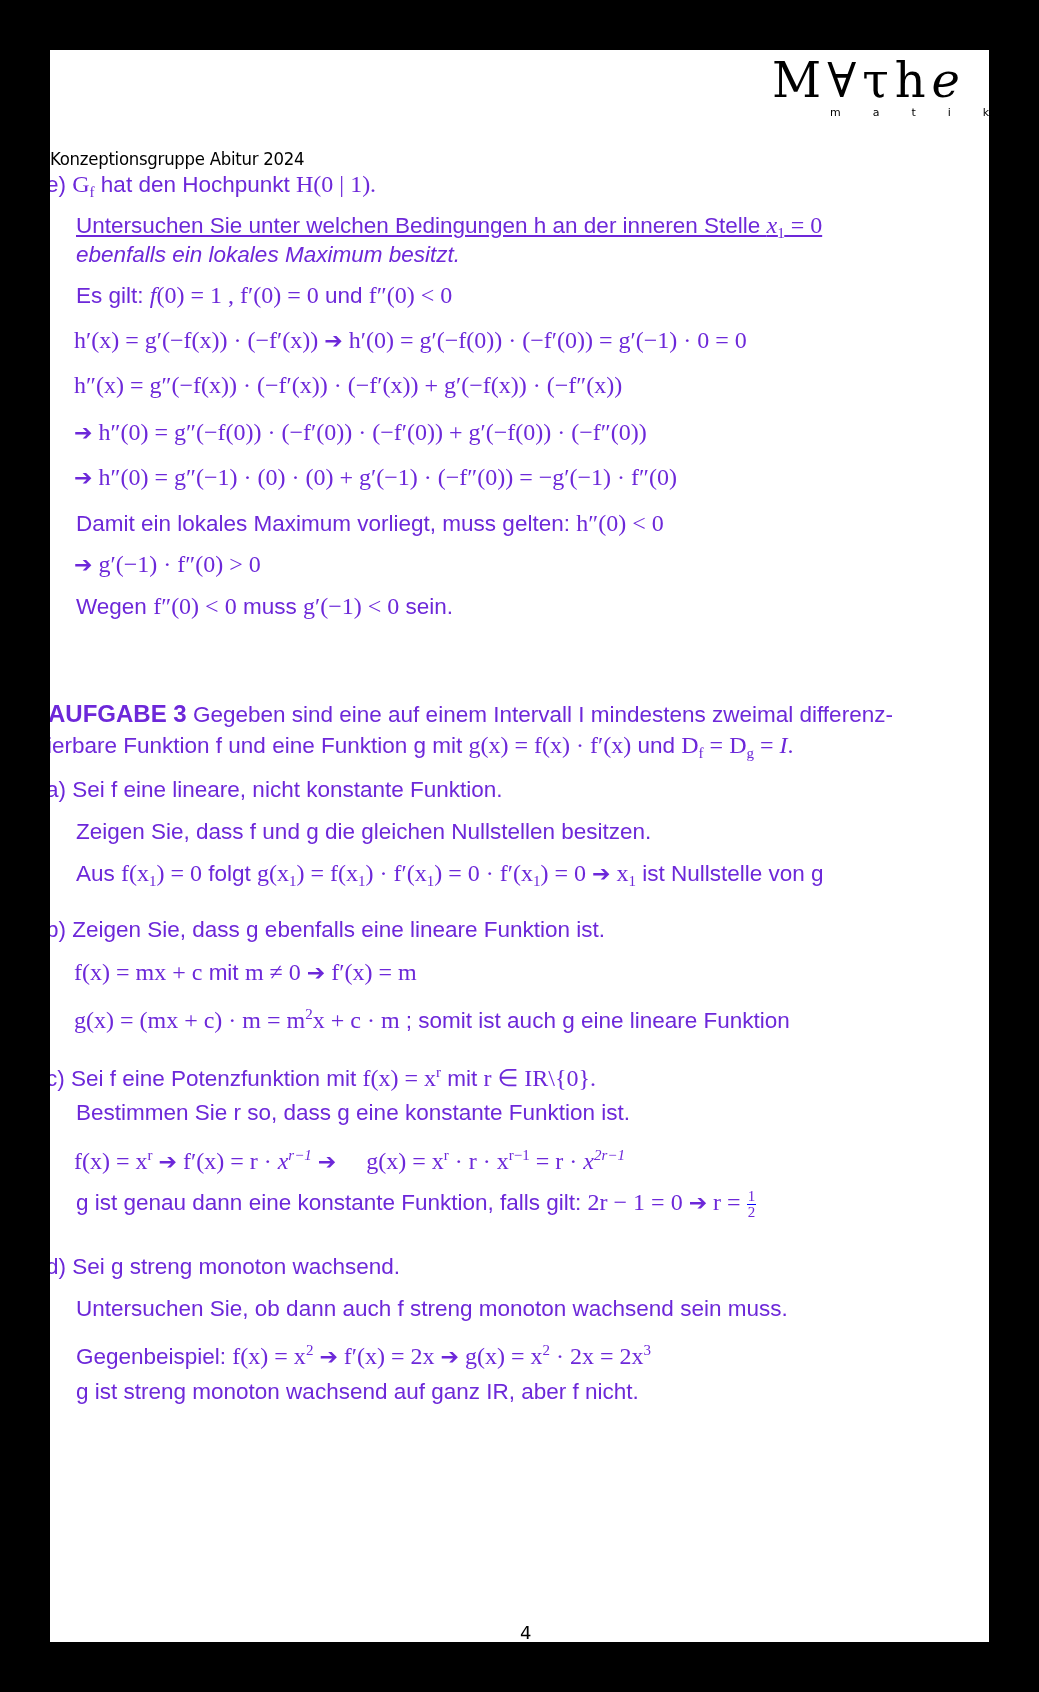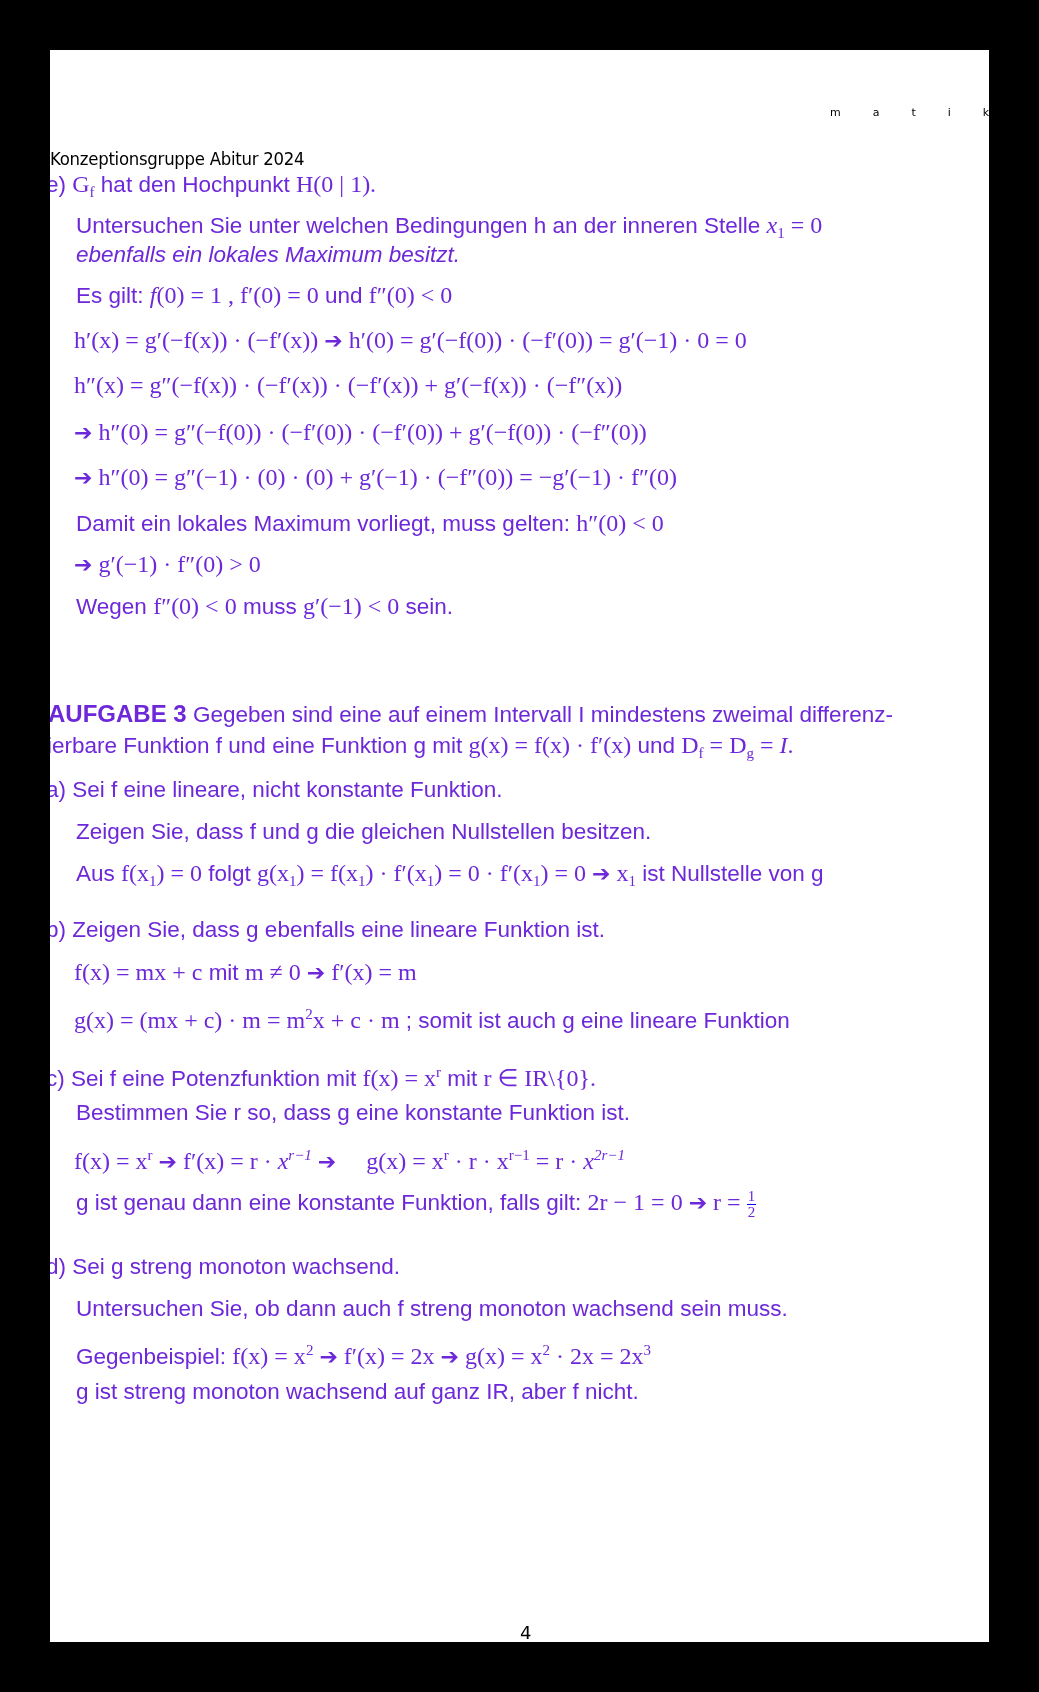--- a/index.html
+++ b/index.html
@@ -41,26 +41,27 @@
   .page-number {
     position: absolute; left: 470px; top: 1572px; font-family: "DejaVu Sans", sans-serif; font-size: 18px; color: #000;
   }
 </style>
 </head>
 <body>
 
 <div class="page">
   <div class="header-text">Konzeptionsgruppe Abitur 2024</div>
   <div class="logo">
+    <div class="logo-main"><span>M</span><span>∀</span><span>τ</span><span>h</span><span class="e">e</span></div>
     <div class="logo-sub">matik</div>
   </div>
 
   <div id="content">
       <div class="line" style="left: -4px; top: 120px;"><span class="">e) </span><span class="m">G</span><span class="m sub">f</span><span class=""> hat den Hochpunkt </span><span class="m">H(0 | 1).</span></div>
-      <div class="line" style="left: 26px; top: 161px;"><span class="">Untersuchen Sie unter welchen Bedingungen h an der inneren Stelle </span><span class="mi">x</span><span class="m sub">1</span><span class="m"> = 0</span></div>
+      <div class="line" style="left: 26px; top: 161px; text-decoration: underline;"><span class="">Untersuchen Sie unter welchen Bedingungen h an der inneren Stelle </span><span class="mi">x</span><span class="m sub">1</span><span class="m"> = 0</span></div>
       <div class="line" style="left: 26px; top: 191px; font-style: italic;"><span class="">ebenfalls ein lokales Maximum besitzt.</span></div>
       <div class="line blue" style="left: 26px; top: 231px;"><span class="">Es gilt: </span><span class="mi">f</span><span class="m">(0) = 1 , f′(0) = 0</span><span class=""> und </span><span class="m">f″(0) &lt; 0</span></div>
       <div class="line blue" style="left: 24px; top: 276px;"><span class="m">h′(x) = g′(−f(x)) · (−f′(x)) </span><span class="arrow">➔</span><span class="m"> h′(0) = g′(−f(0)) · (−f′(0)) = g′(−1) · 0 = 0</span></div>
       <div class="line blue" style="left: 24px; top: 321px;"><span class="m">h″(x) = g″(−f(x)) · (−f′(x)) · (−f′(x)) + g′(−f(x)) · (−f″(x))</span></div>
       <div class="line blue" style="left: 24px; top: 368px;"><span class="arrow">➔</span><span class="m"> h″(0) = g″(−f(0)) · (−f′(0)) · (−f′(0)) + g′(−f(0)) · (−f″(0))</span></div>
       <div class="line blue" style="left: 24px; top: 413px;"><span class="arrow">➔</span><span class="m"> h″(0) = g″(−1) · (0) · (0) + g′(−1) · (−f″(0)) = −g′(−1) · f″(0)</span></div>
       <div class="line blue" style="left: 26px; top: 459px;"><span class="">Damit ein lokales Maximum vorliegt, muss gelten: </span><span class="m">h″(0) &lt; 0</span></div>
       <div class="line blue" style="left: 24px; top: 500px;"><span class="arrow">➔</span><span class="m"> g′(−1) · f″(0) &gt; 0</span></div>
       <div class="line blue" style="left: 26px; top: 542px;"><span class="">Wegen </span><span class="m">f″(0) &lt; 0</span><span class=""> muss </span><span class="m">g′(−1) &lt; 0</span><span class=""> sein.</span></div>
       <div class="line" style="left: -2px; top: 650px;"><span class="bold">AUFGABE 3</span><span class=""> Gegeben sind eine auf einem Intervall I mindestens zweimal differenz-</span></div>

